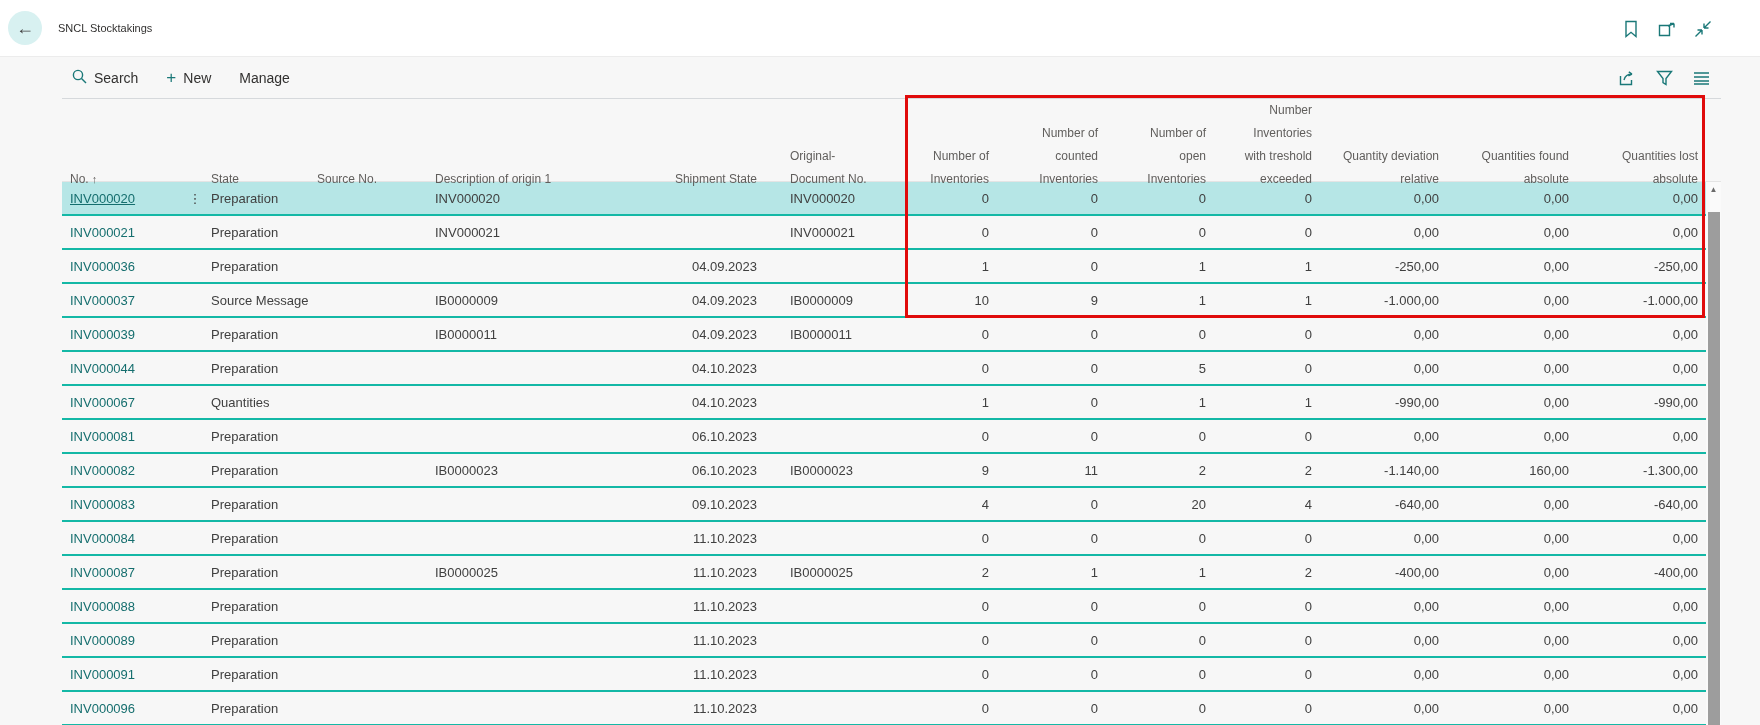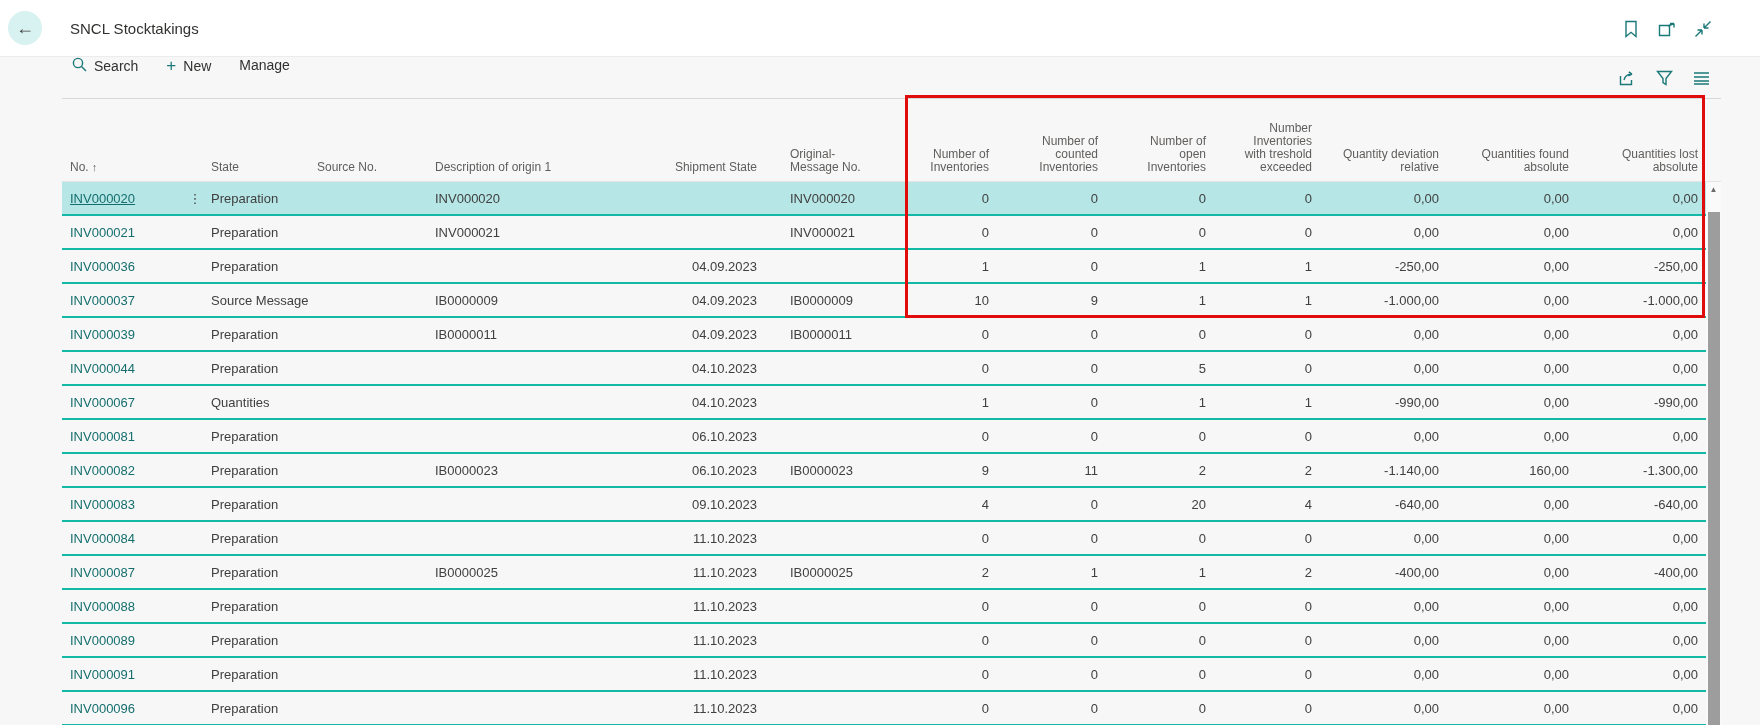--- a/index.html
+++ b/index.html
@@ -13,35 +13,35 @@
     position:absolute; left:0; top:0; width:1760px; height:57px;
     background:#ffffff; border-bottom:1px solid #ececec;
     display:flex; align-items:center;
   }
   .back-btn {
     width:34px; height:34px; border-radius:50%;
     background:var(--accent-light); color:#444;
     display:flex; align-items:center; justify-content:center;
     font-size:18px; margin-left:8px; cursor:pointer; flex:0 0 auto;
   }
-  .page-title { margin-left:28px; font-size:15px; color:#323130; }
+  .page-title { margin-left:16px; font-size:11px; color:#323130; }
   .topbar-icons {
     position:absolute; right:48px; top:0; height:57px;
     display:flex; align-items:center; gap:17px;
   }
   .icon-btn { width:19px; height:19px; display:flex; align-items:center; justify-content:center; cursor:pointer; }
   .icon-btn svg { stroke:var(--accent); fill:none; stroke-width:1.4; }
   
   .cmdbar {
     position:absolute; left:0; top:57px; width:1760px; height:43px;
   }
   .cmdbar-inner {
     margin-left:62px; margin-right:39px; height:42px;
     border-bottom:1px solid #d6d9dc;
-    display:flex; align-items:flex-start; position:relative;
+    display:flex; align-items:center; position:relative;
   }
   .cmd-item {
     display:flex; align-items:center; gap:7px;
     font-size:14px; color:#323130; cursor:pointer; margin-right:28px;
   }
   .cmd-item:first-child { margin-left:10px; }
   .cmd-item svg { stroke:var(--accent); fill:none; stroke-width:1.4; }
   .plus-glyph { color:var(--accent); font-size:17px; font-weight:400; line-height:1; }
   .cmdbar-icons {
     position:absolute; right:10px; top:0; height:42px;
@@ -53,21 +53,21 @@
   }
   .grid-row {
     display:grid;
     grid-template-columns:125px 16px 114px 110px 200px 130px 151px 81px 109px 108px 106px 127px 130px 129px 1fr;
   }
   .thead {
     height:83px; align-items:end; padding-bottom:7px;
     border-bottom:1px solid #e4e4e4;
   }
   .th {
-    font-size:12px; line-height:13px; color:#605e5c;
+    font-size:12px; line-height:23px; color:#605e5c;
     white-space:pre-line; cursor:pointer;
   }
   .trow { height:34px; border-bottom:2px solid #14b8a6; align-items:center; background:transparent; cursor:pointer; }
   .trow.selected { background:var(--selected); }
   .td { font-size:13px; color:#404040; white-space:nowrap; overflow:hidden; }
   .pad8 { padding-left:8px; }
   .pad33 { padding-left:33px; }
   .num { text-align:right; }
   .record-link { color:var(--link); text-decoration:none; }
   .trow.selected .record-link { text-decoration:underline; }
@@ -155,21 +155,21 @@
 
 <div class="table-wrap">
   <div class="grid-row thead" id="thead">
       <div class="th pad8">No.<span class="sort-arrow">↑</span></div>
       <div class="th "></div>
       <div class="th pad8">State</div>
       <div class="th ">Source No.</div>
       <div class="th pad8">Description of origin 1</div>
       <div class="th  num">Shipment State</div>
       <div class="th pad33">Original-
-Message No.</div>
+Document No.</div>
       <div class="th  num">Number of
 Inventories</div>
       <div class="th  num">Number of
 counted
 Inventories</div>
       <div class="th  num">Number of
 open
 Inventories</div>
       <div class="th  num">Number
 Inventories

